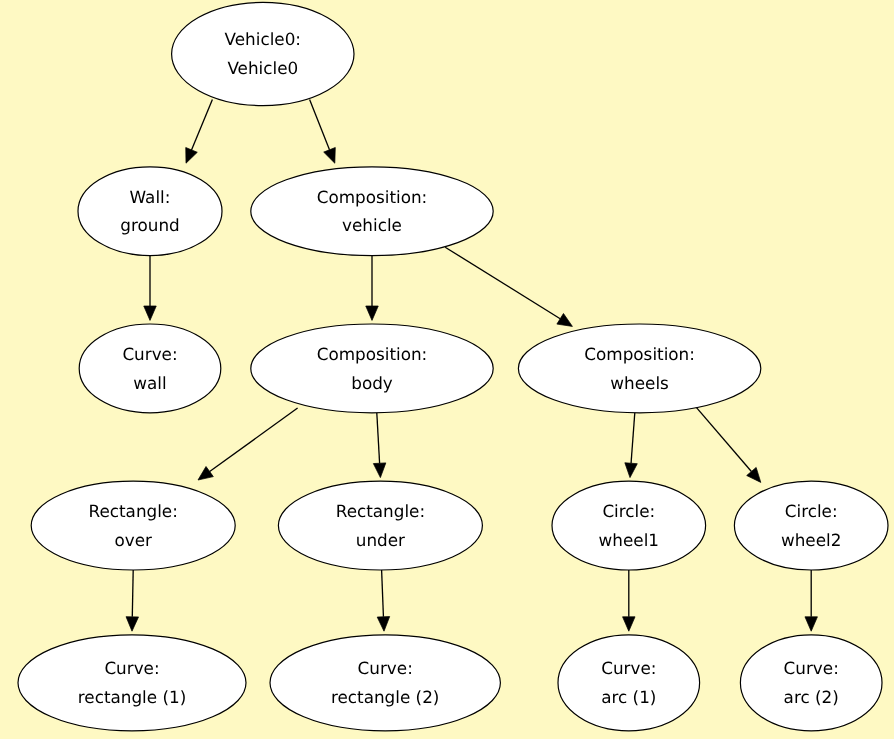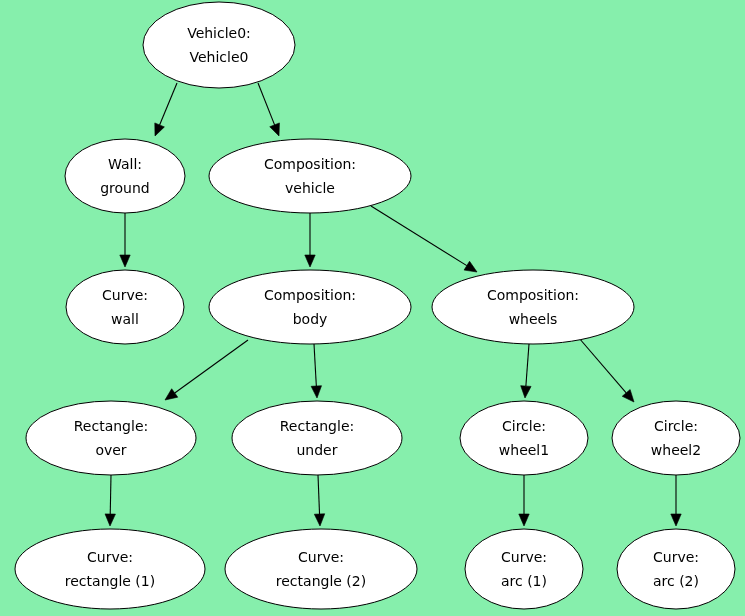--- a/index.html
+++ b/index.html
@@ -10,21 +10,21 @@
   body {
     width: 745px;
     height: 616px;
     overflow: hidden;
     font-family: "DejaVu Sans", sans-serif;
   }
   #graph-root {
     position: relative;
     width: 745px;
     height: 616px;
-    background: #86efac;
+    background: #fef9c3;
   }
   svg#graph-svg {
     display: block;
     width: 745px;
     height: 616px;
   }
   .node-ellipse {
     fill: #ffffff;
     stroke: #000000;
     stroke-width: 1;

